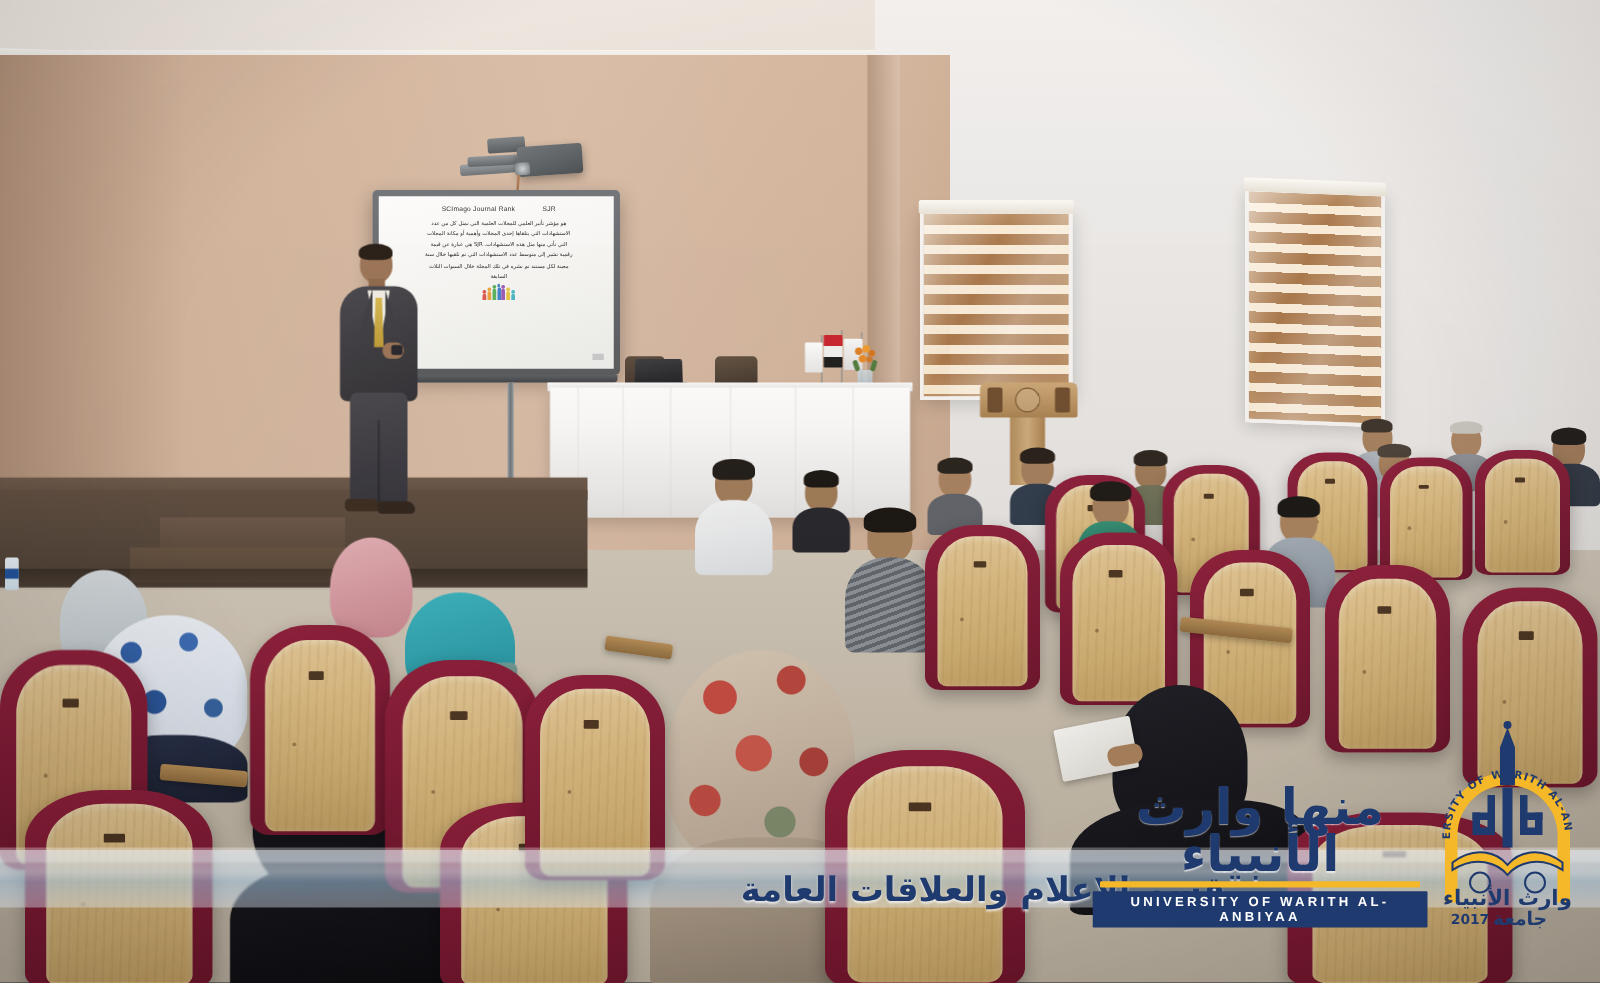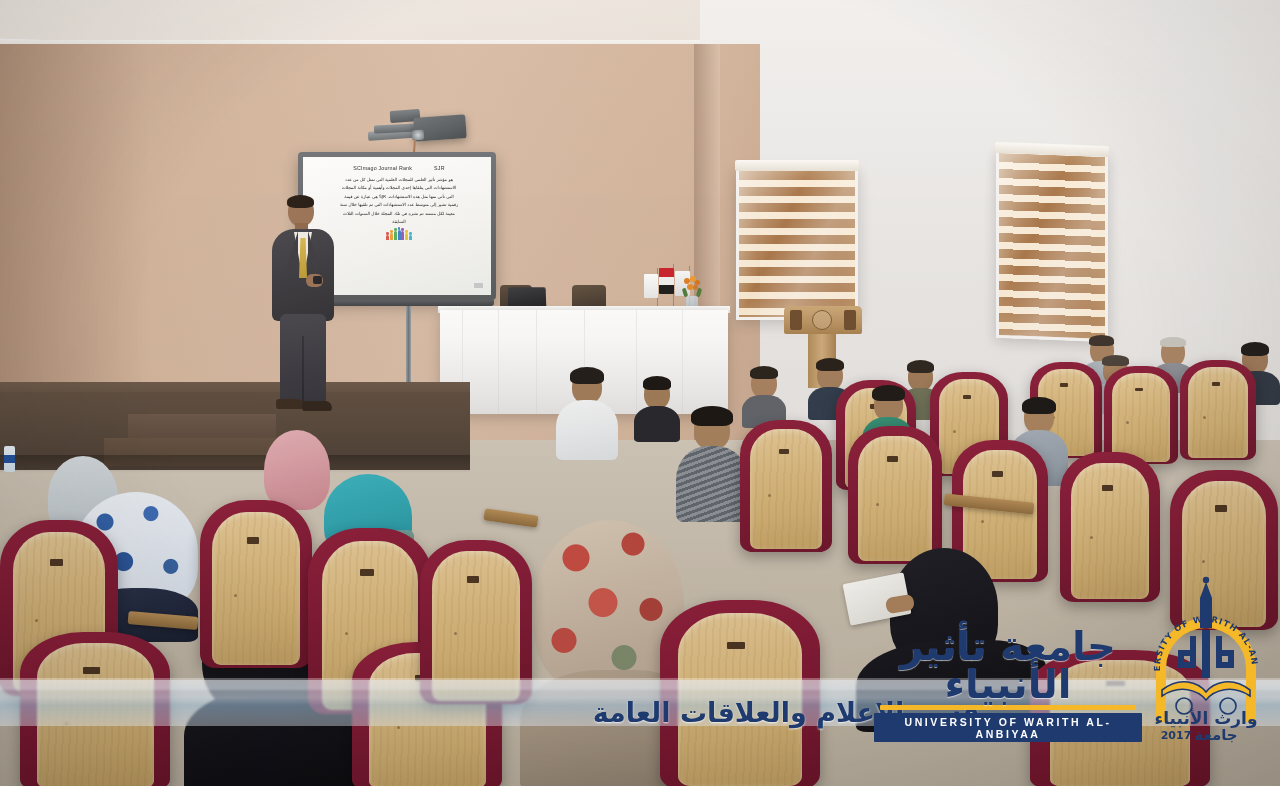--- a/index.html
+++ b/index.html
@@ -780,21 +780,21 @@
 
   <div class="vignette"></div>
   <div class="warm"></div>
 
   <div class="band-thin"></div>
   <div class="band"></div>
 
   <div class="band-arabic">قسم الإعلام والعلاقات العامة</div>
 
   <div class="wordmark">
-    <div class="wm-ar">جامعة تأثير الأنبياء</div>
+    <div class="wm-ar">منها وارث الأنبياء</div>
     <div class="wm-rule"></div>
     <div class="wm-en">UNIVERSITY OF WARITH AL-ANBIYAA</div>
   </div>
 
   <div class="crest">
     <svg viewBox="0 0 128 172" xmlns="http://www.w3.org/2000/svg" aria-hidden="true">
       <defs>
         <path id="ringpath" d="M 18,96 A 46,46 0 0 1 110,96"></path>
       </defs>
 

